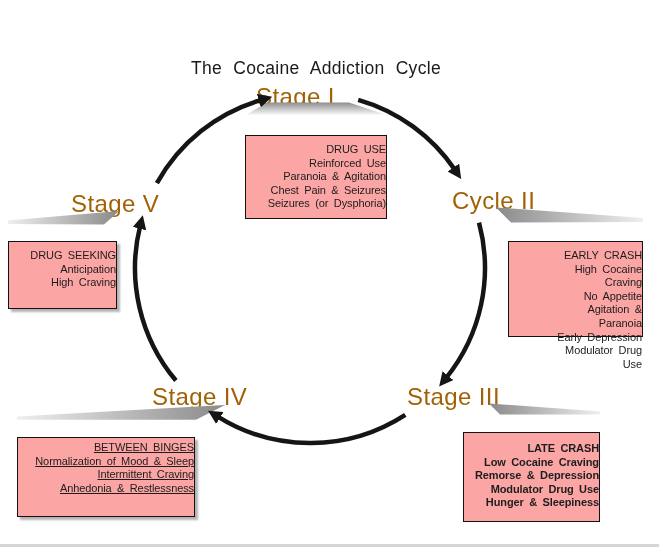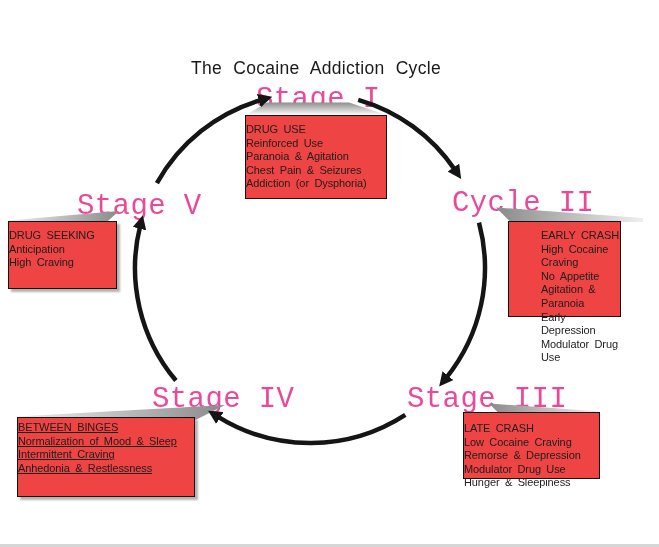--- a/index.html
+++ b/index.html
@@ -14,38 +14,39 @@
     position:absolute;
     left:0; top:58px; width:632px;
     text-align:center;
     font-size:17.5px;
     color:#1a1a1a;
     letter-spacing:.3px;
     word-spacing:6px;
   }
   .stage-label{
     position:absolute;
-    font-family:Liberation Mono, monospace;
-    font-size:29px;
-    color:#ec4899;
+    font-family:Liberation Sans, sans-serif;
+    font-size:24px;
+    color:#a16207;
     letter-spacing:.4px;
     white-space:nowrap;
   }
   .stage-box{
     position:absolute;
-    background:#ef4444;
+    background:#fca5a5;
     border:1.6px solid #121212;
     box-sizing:border-box;
-    text-align:left;
+    text-align:right;
     color:#1d1d1d;
     font-size:11px;
     line-height:13.6px;
     letter-spacing:-0.1px;
     word-spacing:2.5px;
     z-index:3;
+    margin-top:20px;
   }
   .stage-box .bt{font-size:11px;}
   .shadowed{box-shadow:2.5px 2.5px 2px rgba(0,0,0,.30);}
   .pad7{padding-top:7px;}
   .pad9{padding-top:9px;}
   .pad11{padding-top:3px;text-decoration:underline;}
   svg.overlay{position:absolute;left:0;top:0;z-index:2;}
   .bottom-strip{
     position:absolute;left:0;top:544px;width:659px;height:3px;
     background:#d6d6d6;
@@ -87,40 +88,40 @@
     <path d="M 175.9 380.5 A 175 175 0 0 1 140.2 225.7" fill="none" stroke="#151515" stroke-width="4.5" marker-end="url(#ah)"></path>
     <path d="M 156.9 183.2 A 175 175 0 0 1 261.8 99.8" fill="none" stroke="#151515" stroke-width="4.5" marker-end="url(#ah)"></path>
   </svg>
 
   <div class="title">The Cocaine Addiction Cycle</div>
 
   <div class="stage-label" style="left:256px;top:83px;">Stage I</div>
   <div class="stage-label" style="left:452px;top:187px;">Cycle II</div>
   <div class="stage-label" style="left:407px;top:383px;">Stage III</div>
   <div class="stage-label" style="left:152px;top:383px;">Stage IV</div>
-  <div class="stage-label" style="left:77px;top:190px;">Stage V</div>
+  <div class="stage-label" style="left:71px;top:190px;">Stage V</div>
 
   <div class="stage-box pad7" style="left:245px;top:115px;width:142px;height:84px;">
     <div class="bt">DRUG USE</div>
     <div>Reinforced Use</div>
     <div>Paranoia &amp; Agitation</div>
     <div>Chest Pain &amp; Seizures</div>
-    <div>Addiction (or Dysphoria)</div>
+    <div>Seizures (or Dysphoria)</div>
   </div>
 
-  <div class="stage-box pad7" style="left:508px;top:221px;width:113px;height:96px;padding-left:32px;">
+  <div class="stage-box pad7" style="left:508px;top:221px;width:135px;height:96px;padding-left:32px;">
     <div class="bt">EARLY CRASH</div>
     <div>High Cocaine Craving</div>
     <div>No Appetite</div>
     <div>Agitation &amp; Paranoia</div>
     <div>Early Depression</div>
     <div>Modulator Drug Use</div>
   </div>
 
-  <div class="stage-box pad9" style="left:463px;top:412px;width:137px;height:67px;">
+  <div class="stage-box pad9" style="left:463px;top:412px;width:137px;height:90px;font-weight:bold;">
     <div class="bt">LATE CRASH</div>
     <div>Low Cocaine Craving</div>
     <div>Remorse &amp; Depression</div>
     <div>Modulator Drug Use</div>
     <div>Hunger &amp; Sleepiness</div>
   </div>
 
   <div class="stage-box shadowed pad11" style="left:17px;top:417px;width:178px;height:80px;">
     <div class="bt">BETWEEN BINGES</div>
     <div>Normalization of Mood &amp; Sleep</div>

